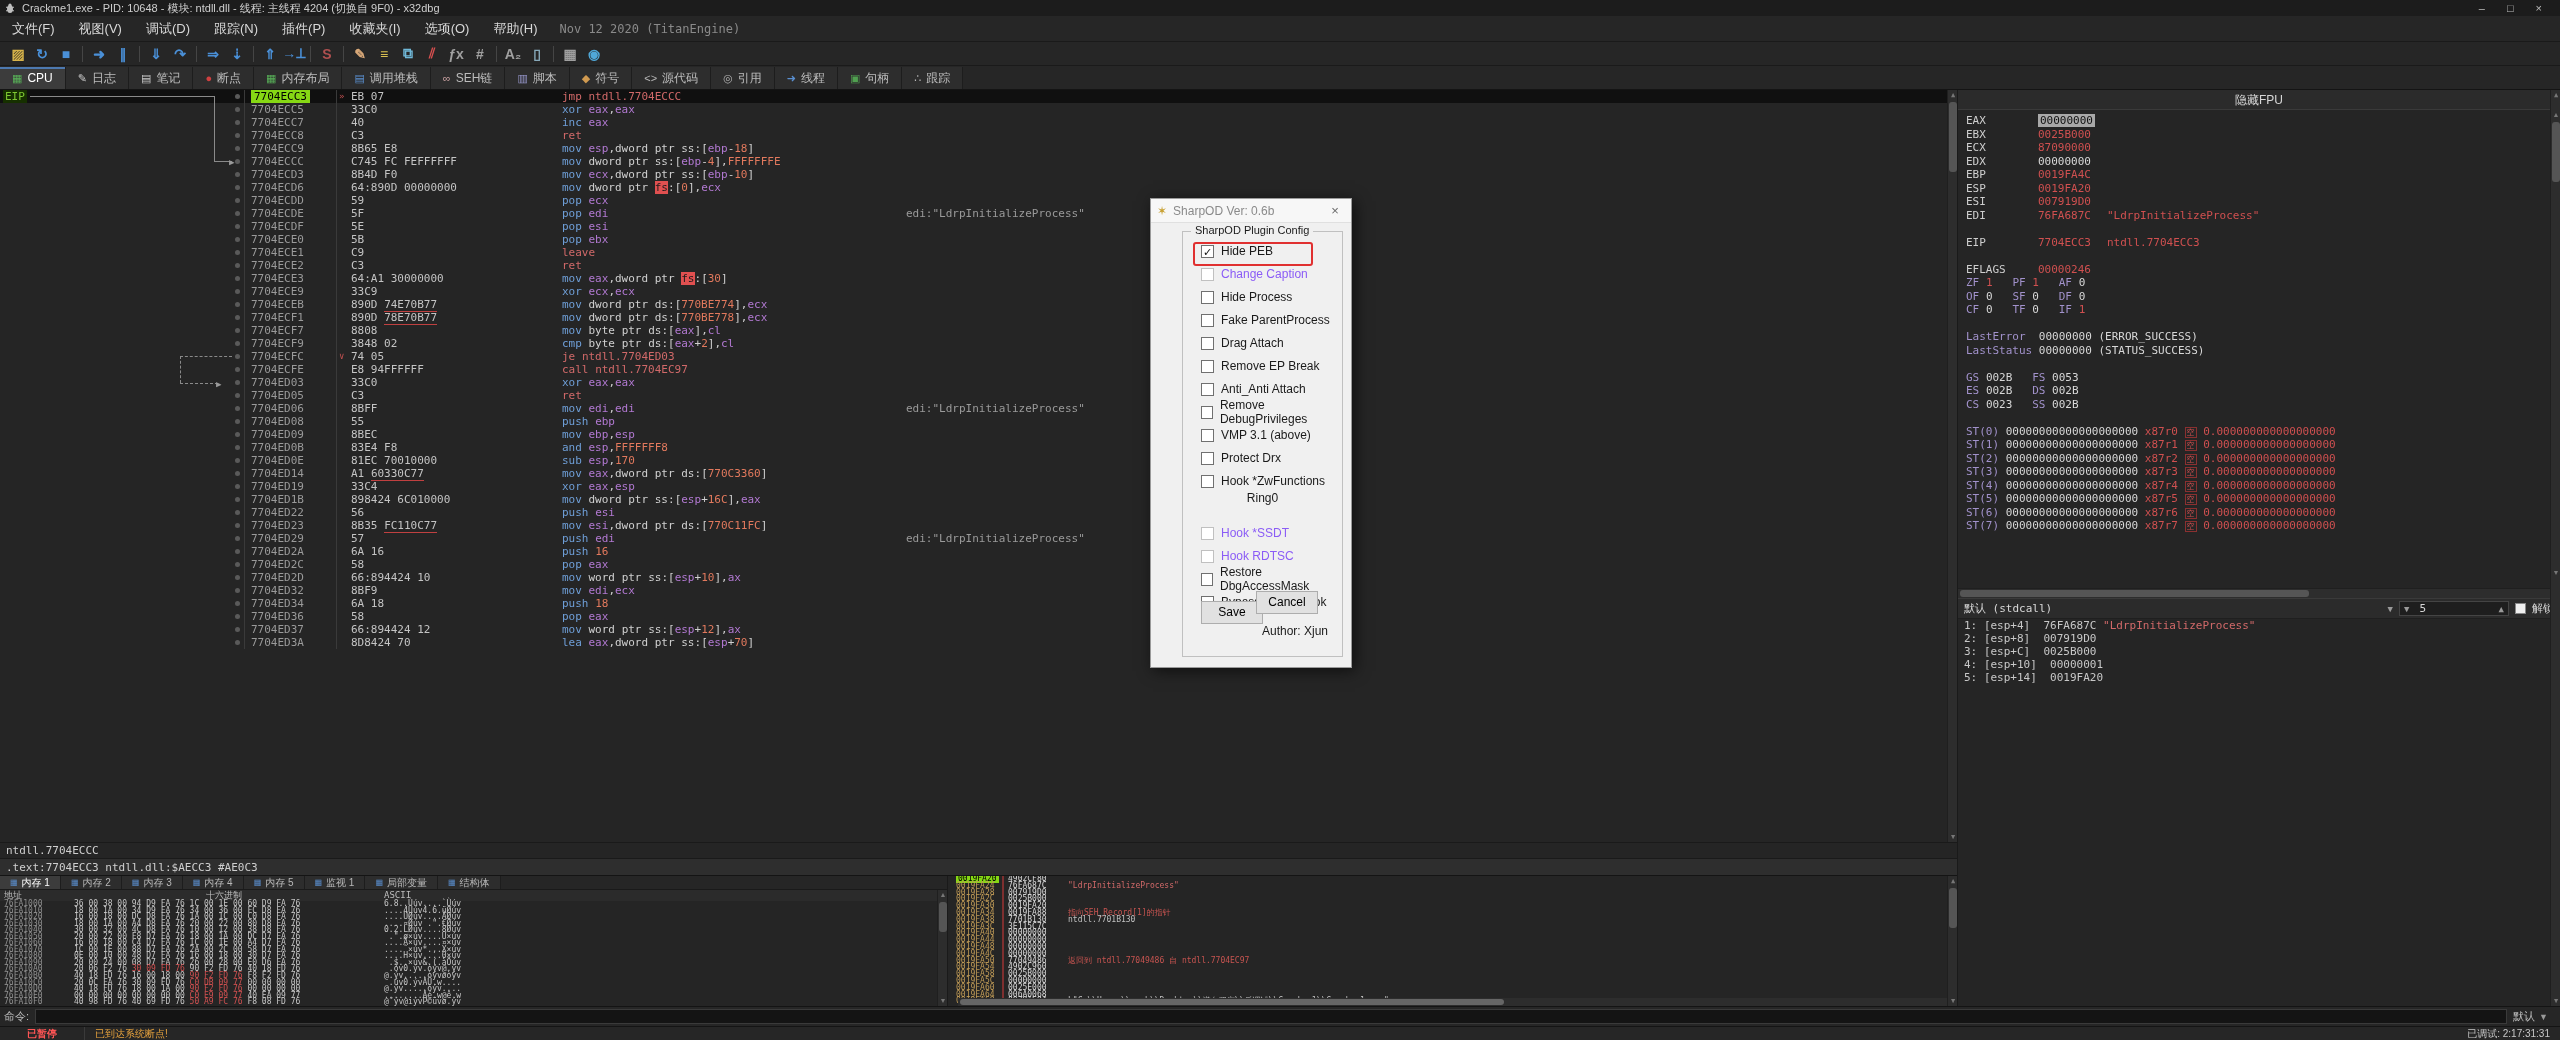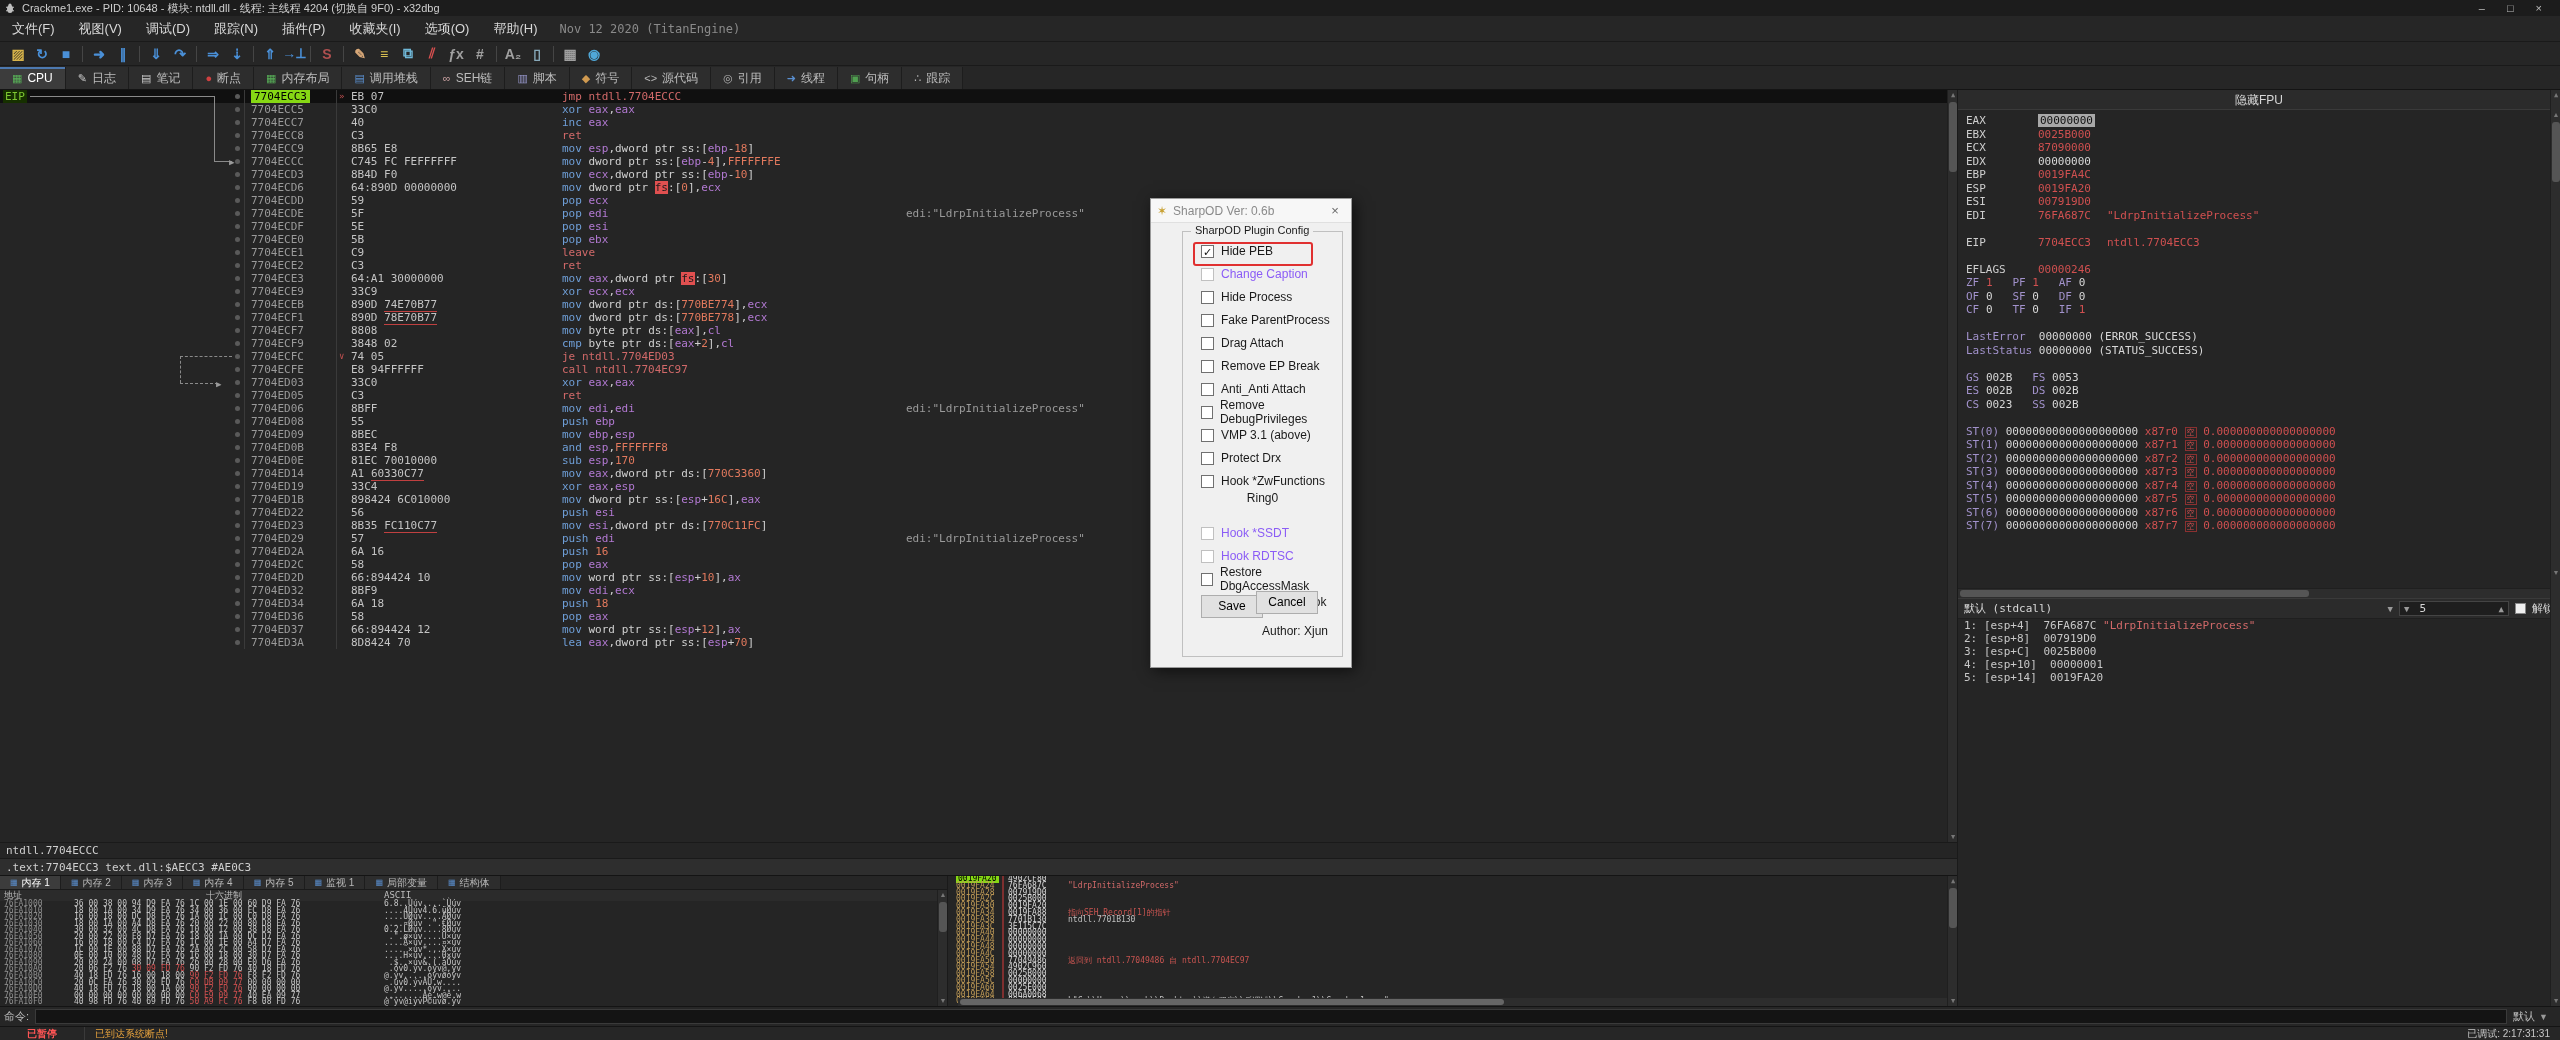--- a/index.html
+++ b/index.html
@@ -333,21 +333,21 @@
       <div class="jumpline" style="position:absolute;left:180px;top:293px;width:38px;border-top:1px dashed #8a8a8a;"></div>
       <div style="position:absolute;left:216px;top:289px;color:#9a9a9a;font-size:9px;">▶</div>
 
       <div class="vsb">
         <span class="ar" style="top:0;">▲</span>
         <div class="thumb" style="top:12px;height:70px;"></div>
         <span class="ar" style="bottom:0;">▼</span>
       </div>
     </div>
     <div class="infoline1">ntdll.7704ECCC</div>
-    <div class="infoline2">.text:7704ECC3 text.dll:$AECC3 #AE0C3</div>
+    <div class="infoline2">.text:7704ECC3 ntdll.dll:$AECC3 #AE0C3</div>
 
     <div class="bottom">
       <div class="dumpwrap">
         <div class="btabs" id="btabs">
             <div class="btab sel">
               <span style="color: rgb(90, 143, 208); font-size: 8px;">▦</span>
               <span>内存 1</span>
             </div>
             <div class="btab">
               <span style="color: rgb(90, 143, 208); font-size: 8px;">▦</span>
@@ -590,17 +590,17 @@
         <div class="chk" style="top: 338px;">
           <span class="box"></span>
           <span class="lbl">Restore DbgAccessMask</span>
         </div>
         <div class="chk" style="top: 361px;">
           <span class="box"></span>
           <span class="lbl">Bypass ObjectHook</span>
         </div>
       </div>
     <div class="hl" style="top:10px;"></div>
-    <button class="dbtn" style="left:18px;bottom:38px;">Save</button>
+    <button class="dbtn" style="left:18px;bottom:32px;">Save</button>
     <button class="dbtn" style="right:24px;bottom:42px;">Cancel</button>
     <span class="dauthor" style="bottom:18px;">Author: Xjun</span>
   </div>
 </div>
 
 </body></html>

